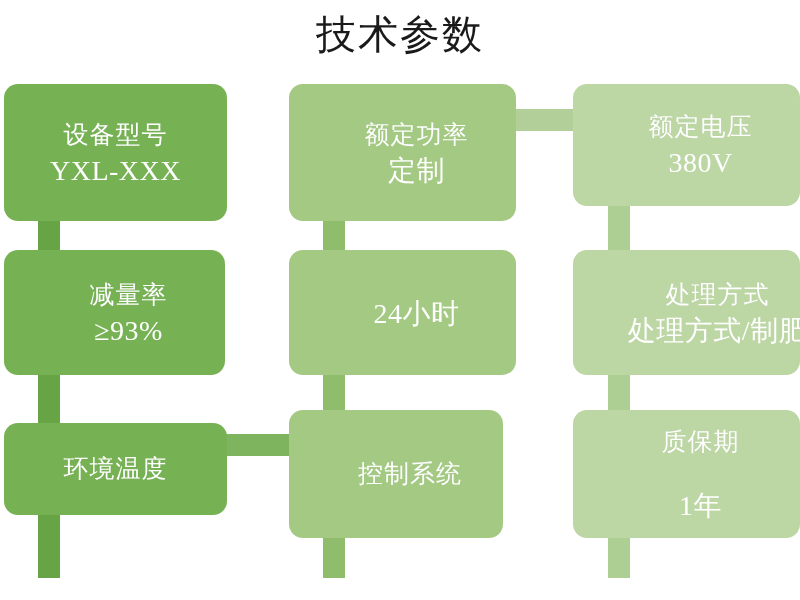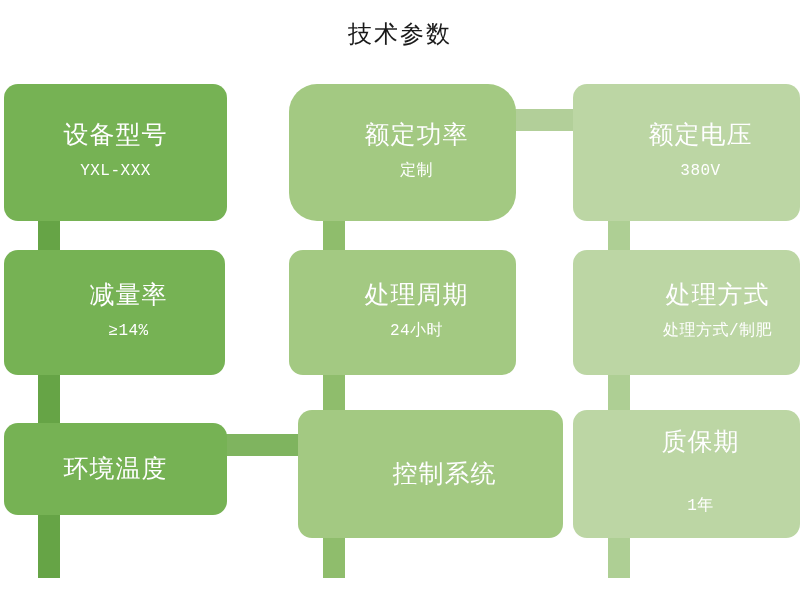--- a/index.html
+++ b/index.html
@@ -21,21 +21,21 @@
     background: #ffffff;
   }
 
   
   #title {
     position: absolute;
     left: 0;
     top: 10px;
     width: 800px;
     text-align: center;
-    font-size: 24px;
+    font-size: 40px;
     line-height: 48px;
     color: #1a1a1a;
     letter-spacing: 2px;
     font-family: "DejaVu Sans", "Liberation Sans", sans-serif;
     font-weight: 400;
     white-space: nowrap;
   }
 
   
   .conn {
@@ -58,26 +58,25 @@
     overflow: visible;
   }
   .card .c-label {
     font-size: 25px;
     line-height: 34px;
     letter-spacing: 1px;
     white-space: nowrap;
     text-shadow: 0 0 1px rgba(0,0,0,0.06);
   }
   .card .c-value {
-    font-size: 16px;
+    font-size: 28px;
     line-height: 34px;
     letter-spacing: 0.5px;
     white-space: nowrap;
     margin-top: 2px;
-    font-family: Liberation Mono, monospace;
   }
   .card.shift-right .c-label,
   .card.shift-right .c-value {
     transform: translateX(14px);
   }
 
   
   .tint-1 { background: #76b254; }
   .tint-2 { background: #a3c982; }
   .tint-3 { background: #bcd6a4; }
@@ -104,50 +103,49 @@
 
   <div class="conn conn-h bar-2h" style="left:500px; top:109px; width:120px;"></div>
 
   <div class="conn conn-h bar-1h" style="left:210px; top:434px; width:125px;"></div>
 
   <div class="card tint-1" style="left:4px; top:84px; width:223px; height:137px;">
     <div class="c-label">设备型号</div>
     <div class="c-value">YXL-XXX</div>
   </div>
 
-  <div class="card tint-2 shift-right" style="left:289px; top:84px; width:227px; height:137px;border-radius:28px;">
+  <div class="card tint-2 shift-right" style="left:289px; top:84px; width:227px; height:137px;">
     <div class="c-label">额定功率</div>
     <div class="c-value">定制</div>
   </div>
 
-  <div class="card tint-3 shift-right" style="left:573px; top:84px; width:227px; height:137px;">
+  <div class="card tint-3 shift-right" style="left:573px; top:84px; width:227px; height:122px;">
     <div class="c-label">额定电压</div>
     <div class="c-value">380V</div>
   </div>
 
   <div class="card tint-1 shift-right" style="left:4px; top:250px; width:221px; height:125px;">
     <div class="c-label">减量率</div>
-    <div class="c-value">≥14%</div>
+    <div class="c-value">≥93%</div>
   </div>
 
   <div class="card tint-2 shift-right" style="left:289px; top:250px; width:227px; height:125px;">
-    <div class="c-label">处理周期</div>
     <div class="c-value">24小时</div>
   </div>
 
   <div class="card tint-3 shift-right" style="left:573px; top:250px; width:227px; height:125px;padding-left:34px;">
     <div class="c-label">处理方式</div>
     <div class="c-value">处理方式/制肥</div>
   </div>
 
   <div class="card tint-1" style="left:4px; top:423px; width:223px; height:92px;">
     <div class="c-label">环境温度</div>
   </div>
 
-  <div class="card tint-2 shift-right" style="left:298px; top:410px; width:265px; height:128px;">
+  <div class="card tint-2 shift-right" style="left:289px; top:410px; width:214px; height:128px;">
     <div class="c-label">控制系统</div>
   </div>
 
   <div class="card tint-3 shift-right" style="left:573px; top:410px; width:227px; height:128px;gap:28px;">
     <div class="c-label">质保期</div>
     <div class="c-value">1年</div>
   </div>
 
 </div>
 

